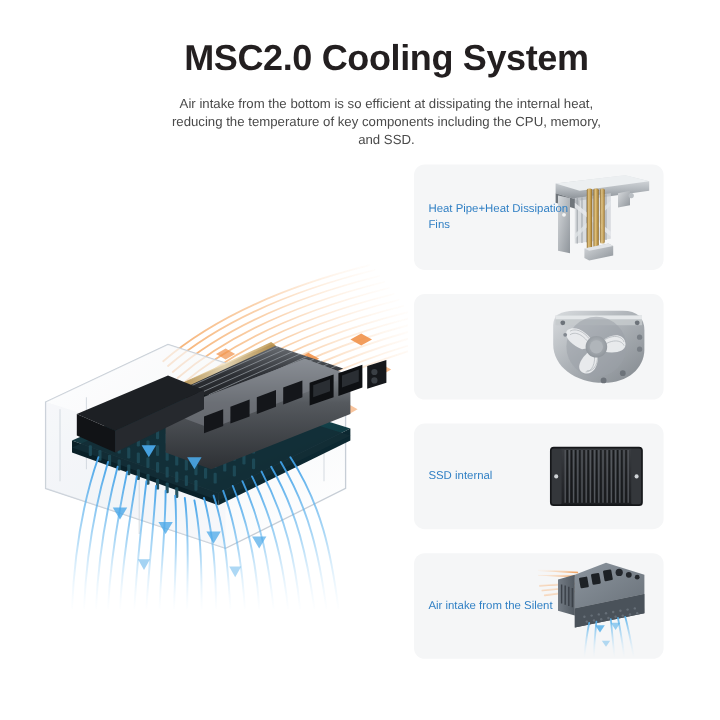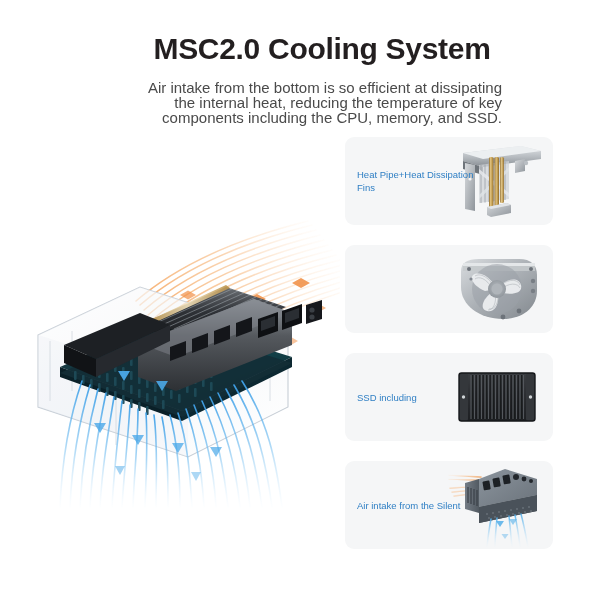--- a/index.html
+++ b/index.html
@@ -13,21 +13,21 @@
   .page{position:relative;width:600px;height:600px;}
 
   
   .header{position:absolute;left:0;top:30px;width:600px;text-align:center;margin-left:22px;}
   .title{
     font-size:30px;font-weight:bold;color:#231f20;letter-spacing:-0.3px;
     line-height:38px;margin:0;
   }
   .subtitle{
     margin:12px auto 0;width:360px;
-    font-size:15px;line-height:15px;color:#4a4a4a;text-align:right;
+    font-size:11px;line-height:15px;color:#4a4a4a;text-align:center;
   }
 
   
   .cards{position:absolute;left:345px;top:137px;width:208px;}
   .card{
     position:relative;width:208px;height:88px;
     background:#f5f6f7;border-radius:9px;margin-bottom:20px;
     overflow:hidden;
     text-decoration:underline;
   }
@@ -428,21 +428,21 @@
           <circle cx="88" cy="36" r="2.2" fill="#787e85"></circle>
           <circle cx="88" cy="46" r="2.2" fill="#787e85"></circle>
           <circle cx="58" cy="72" r="2.4" fill="#6d737a"></circle>
           <circle cx="74" cy="66" r="2.4" fill="#6d737a"></circle>
           <circle cx="26" cy="34" r="1.6" fill="#828890"></circle>
         </svg>
       </div>
     </div>
 
     <div class="card">
-      <div class="card-label">SSD including</div>
+      <div class="card-label">SSD internal</div>
       <div class="card-art">
         <svg viewBox="0 0 104 88" xmlns="http://www.w3.org/2000/svg">
           <defs>
             <linearGradient id="hsBody" x1="0" y1="0" x2="0" y2="1">
               <stop offset="0%" stop-color="#3a3d41"></stop>
                 <stop offset="50%" stop-color="#2a2c30"></stop>
               <stop offset="100%" stop-color="#1d1f22"></stop>
             </linearGradient>
           </defs>
           <rect x="14" y="20" width="76" height="48" rx="2.5" fill="url(#hsBody)"></rect>

